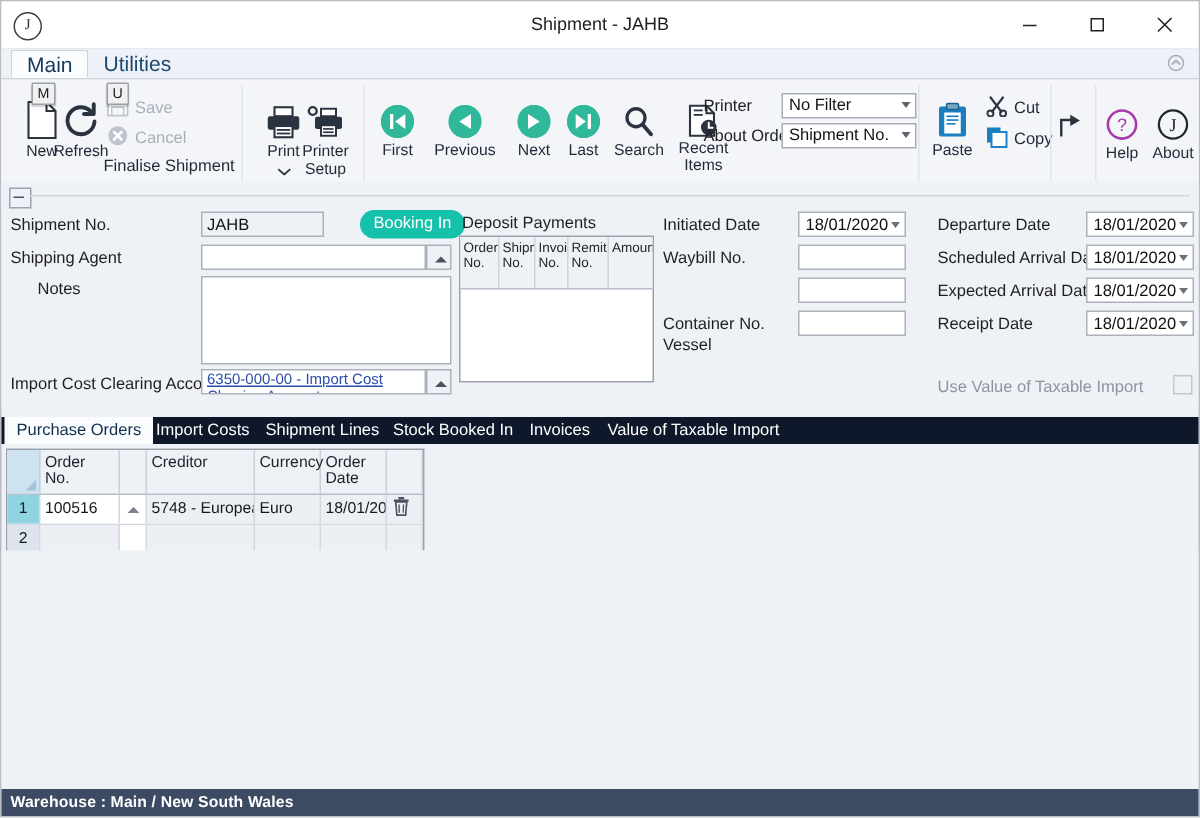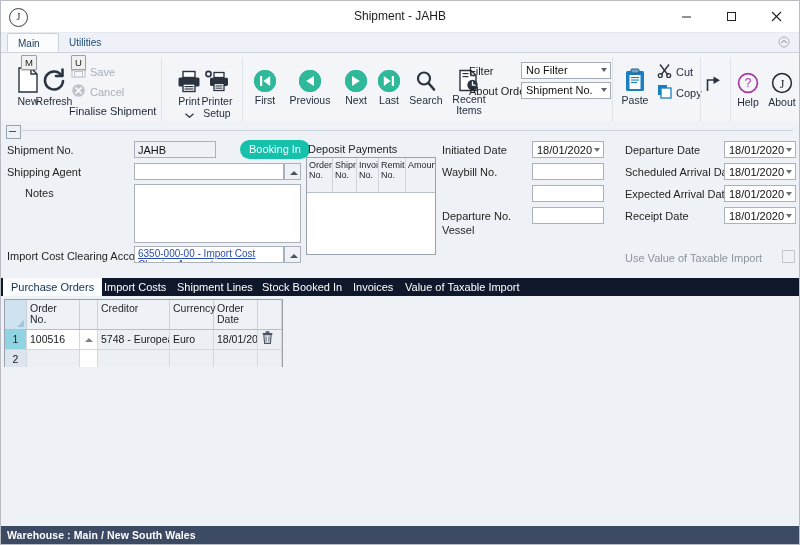--- a/index.html
+++ b/index.html
@@ -17,21 +17,21 @@
   .titlebar .app-ico{position:absolute;left:8px;top:7px;width:17px;height:17px;border:1.4px solid #3c3c3c;border-radius:50%;
      font-size:10px;line-height:15px;text-align:center;font-family:"Liberation Serif",serif;color:#2b2b2b;}
   .titlebar .title{position:absolute;left:0;right:0;top:8px;text-align:center;font-size:12px;color:#1d1d1d;}
   .wbtns{position:absolute;right:0;top:0;height:31px;display:flex;}
   .wbtn{width:45px;height:31px;display:flex;align-items:center;justify-content:center;color:#2b2b2b;font-size:12px;}
   .wbtn svg{display:block;}
 
   
   .ribbon{background:#eef1f7;border-bottom:1px solid #c6cbd4;position:relative;}
   .rtabs{height:19px;position:relative;background:#eef1f7;border-bottom:1px solid #cdd2db;}
-  .rtab{position:absolute;top:0;height:19px;padding:0 10px;line-height:19px;font-size:10px;color:#1b4a72;box-sizing:border-box;}
+  .rtab{position:absolute;top:0;height:19px;padding:0 10px;line-height:19px;font-size:14px;color:#1b4a72;box-sizing:border-box;}
   .rtab.active{background:#fbfcfe;border:1px solid #cdd2db;border-bottom:1px solid #fbfcfe;border-radius:2px 2px 0 0;color:#15395c;}
   .collapse-ribbon{position:absolute;right:8px;top:2px;width:14px;height:14px;opacity:.55;}
 
   .rbody{height:88px;background:#f3f5f9;position:relative;}
   .rgroup{position:absolute;top:0;height:88px;box-sizing:border-box;}
   .rgroup .glabel{position:absolute;bottom:2px;left:0;right:0;text-align:center;font-size:10.5px;color:#4a5260;}
   .gsep{position:absolute;top:4px;width:1px;height:74px;background:#dfe3ea;}
 
   .bigbtn{position:absolute;text-align:center;width:48px;}
   .bigbtn .ic{height:30px;display:flex;align-items:flex-end;justify-content:center;}
@@ -306,21 +306,21 @@
         <div class="bigbtn" style="left:162px;top:9px;width:42px;">
           <div class="ic">
             <svg width="22" height="22" viewBox="0 0 22 22">
                 <circle cx="9" cy="8.5" r="6" fill="none" stroke="#2b3340" stroke-width="2.2"></circle>
                 <line x1="13.4" y1="13" x2="19" y2="19.5" stroke="#2b3340" stroke-width="2.6" stroke-linecap="round"></line>
               </svg>
           </div>
           <div class="lb">Search</div>
         </div>
 
-        <div class="fld-lb" style="left:226px;top:12px;">Filter</div>
+        <div class="fld-lb" style="left:226px;top:12px;">Printer</div>
         <div class="rcombo" style="left:278px;top:9px;width:90px;">
           <span>No Filter</span>
           <span class="ar"></span>
         </div>
         <div class="fld-lb" style="left:226px;top:32px;">About Order</div>
         <div class="rcombo" style="left:278px;top:29px;width:90px;">
           <span>Shipment No.</span>
           <span class="ar"></span>
         </div>
 
@@ -439,21 +439,21 @@
       <span>18/01/2020</span>
       <span class="ar"></span>
     </div>
 
     <div class="lab" style="left:441px;top:45px;">Waybill No.</div>
     <div class="inp" style="left:531px;top:42px;width:72px;"></div>
 
     <div class="lab" style="left:441px;top:67px;margin-top:36px;">Vessel</div>
     <div class="inp" style="left:531px;top:64px;width:72px;"></div>
 
-    <div class="lab" style="left:441px;top:89px;">Departure No.</div>
+    <div class="lab" style="left:441px;top:89px;">Container No.</div>
     <div class="inp" style="left:531px;top:86px;width:72px;"></div>
 
     <div class="lab" style="left:624px;top:23px;">Departure Date</div>
     <div class="dt" style="left:723px;top:20px;width:72px;">
       <span>18/01/2020</span>
       <span class="ar"></span>
     </div>
 
     <div class="lab" style="left:624px;top:45px;">Scheduled Arrival Date</div>
     <div class="dt" style="left:723px;top:42px;width:72px;">

